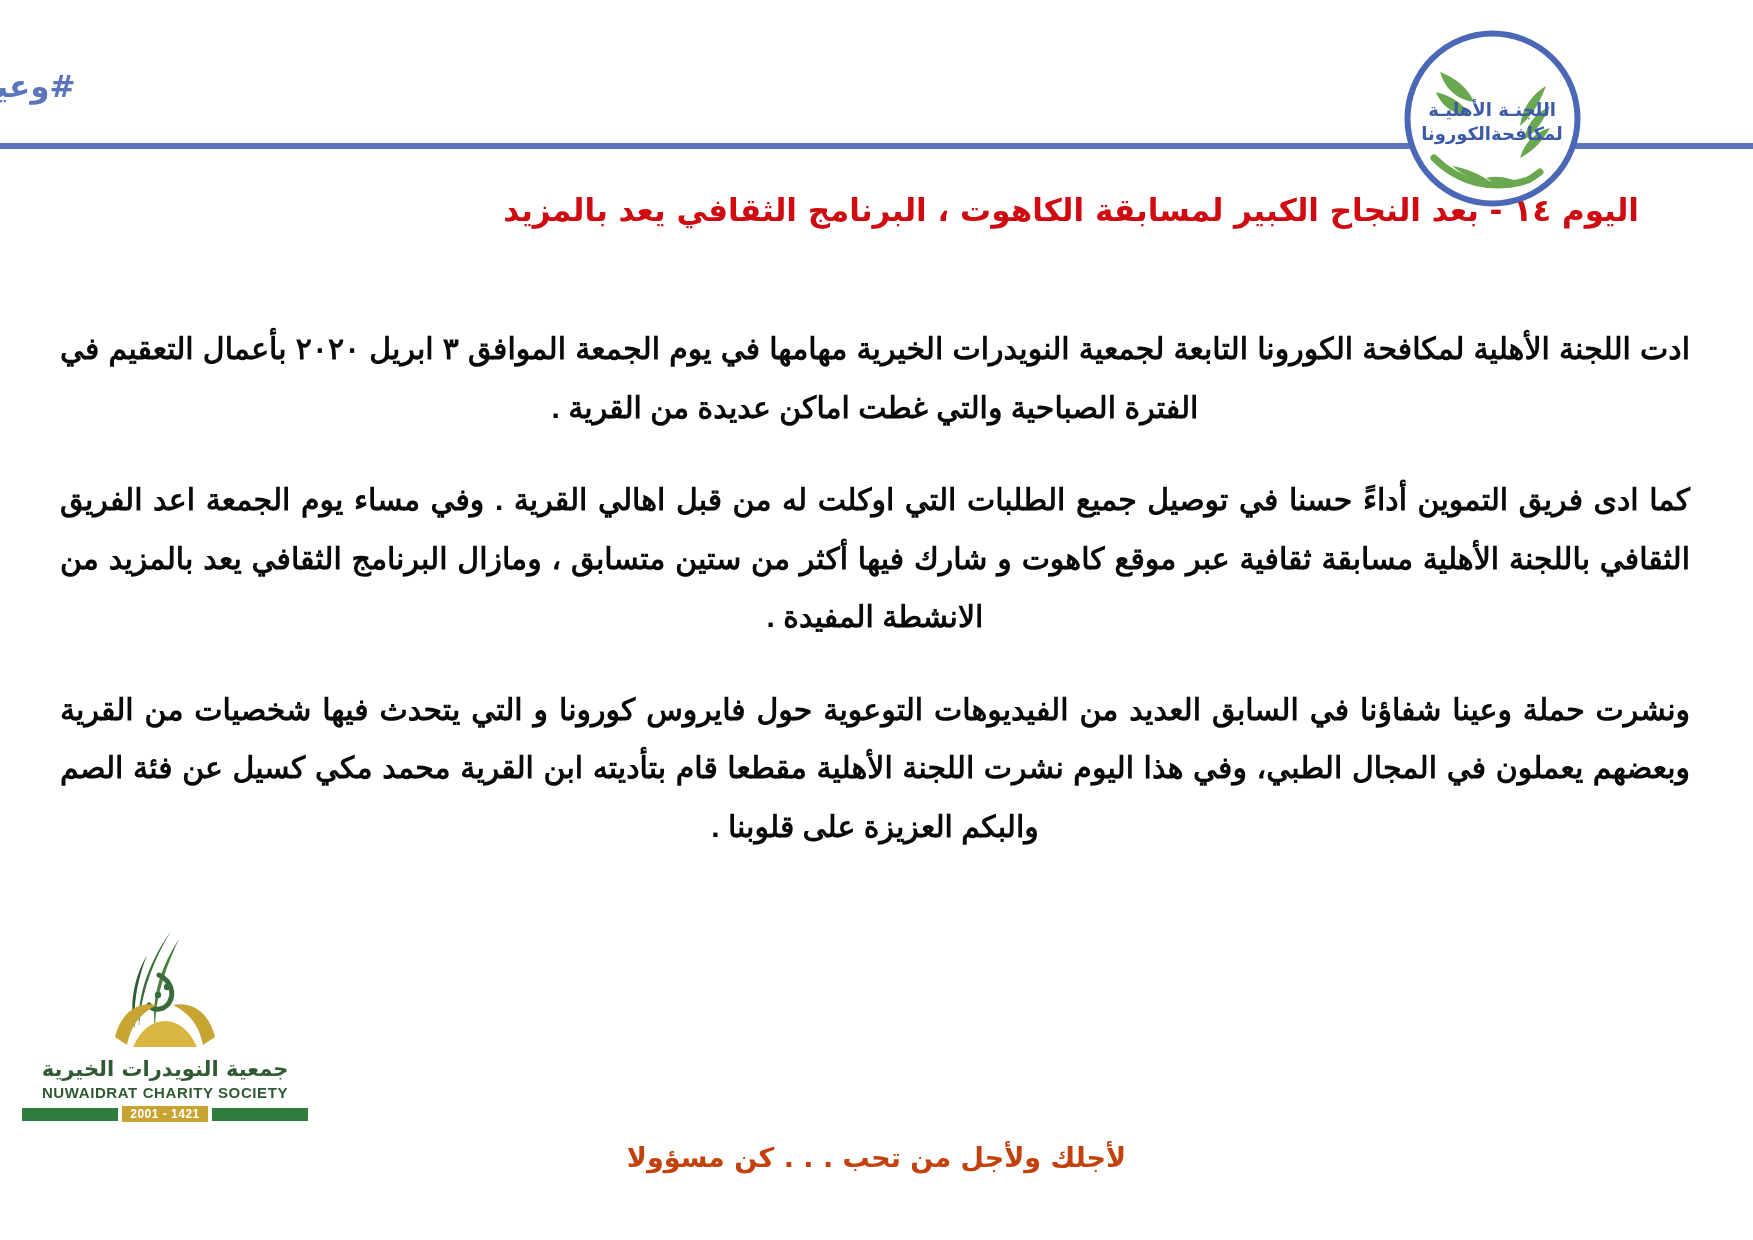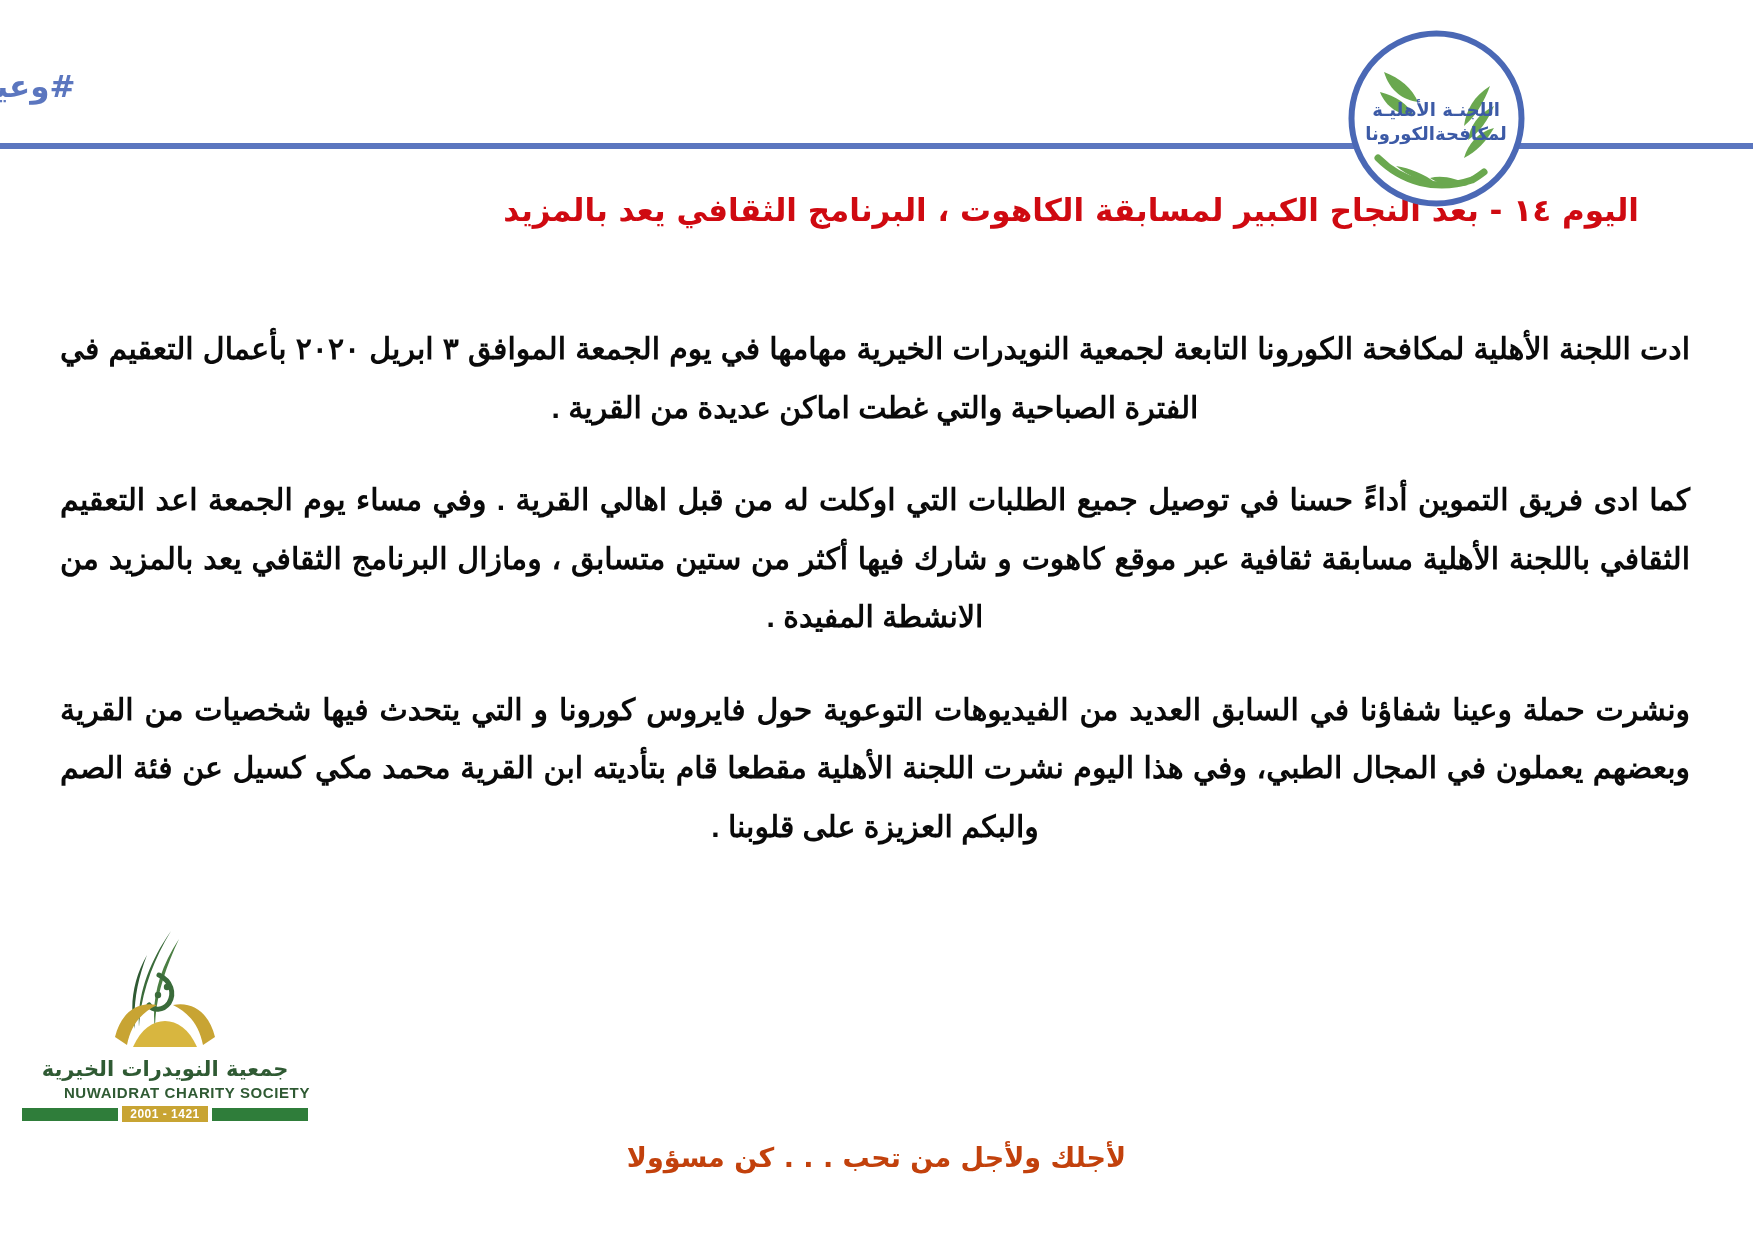--- a/index.html
+++ b/index.html
@@ -44,21 +44,21 @@
     left: 0;
     width: 1753px;
     height: 6px;
     background: #5b76bf;
   }
 
   
   .committee-logo {
     position: absolute;
     top: 26px;
-    left: 1344px;
+    left: 1400px;
     width: 185px;
     height: 185px;
     z-index: 5;
   }
   .committee-logo svg { display: block; }
 
   
   .doc-title {
     position: absolute;
     top: 190px;
@@ -118,21 +118,20 @@
     letter-spacing: 0px;
   }
   .charity-name-en {
     font-family: "Liberation Sans", sans-serif;
     font-size: 15px;
     font-weight: 700;
     color: #2f5a33;
     direction: ltr;
     letter-spacing: 0.6px;
     margin-top: 3px;
-    text-align: right;
   }
   .charity-years-wrap {
     margin-top: 5px;
     display: flex;
     align-items: center;
     justify-content: center;
     gap: 4px;
   }
   .charity-bar-green {
     width: 96px; height: 13px; background: #2f7d3a;
@@ -198,21 +197,21 @@
     </g>
     <text x="92" y="90" text-anchor="middle" font-family="DejaVu Sans, sans-serif" font-size="18" font-weight="bold" fill="#3c5aa6" direction="rtl">اللجنـة الأهليـة</text>
     <text x="92" y="114" text-anchor="middle" font-family="DejaVu Sans, sans-serif" font-size="18" font-weight="bold" fill="#3c5aa6" direction="rtl">لمكافحةالكورونا</text>
   </svg>
 </div>
 
 <div class="doc-title">اليوم ١٤ - بعد النجاح الكبير لمسابقة الكاهوت ، البرنامج الثقافي يعد بالمزيد</div>
 
 <div class="body-block">
   <p class="para">ادت اللجنة الأهلية لمكافحة الكورونا التابعة لجمعية النويدرات الخيرية مهامها في يوم الجمعة الموافق ٣ ابريل ٢٠٢٠ بأعمال التعقيم في الفترة الصباحية والتي غطت اماكن عديدة من القرية .</p>
-  <p class="para">كما ادى فريق التموين أداءً حسنا في توصيل جميع الطلبات التي اوكلت له من قبل اهالي القرية . وفي مساء يوم الجمعة اعد التعقيم الثقافي باللجنة الأهلية مسابقة ثقافية عبر موقع كاهوت و شارك فيها أكثر من ستين متسابق ، ومازال البرنامج الثقافي يعد بالمزيد من الانشطة المفيدة .</p>
+  <p class="para">كما ادى فريق التموين أداءً حسنا في توصيل جميع الطلبات التي اوكلت له من قبل اهالي القرية . وفي مساء يوم الجمعة اعد الفريق الثقافي باللجنة الأهلية مسابقة ثقافية عبر موقع كاهوت و شارك فيها أكثر من ستين متسابق ، ومازال البرنامج الثقافي يعد بالمزيد من الانشطة المفيدة .</p>
   <p class="para">ونشرت حملة وعينا شفاؤنا في السابق العديد من الفيديوهات التوعوية حول فايروس كورونا و التي يتحدث فيها شخصيات من القرية وبعضهم يعملون في المجال الطبي، وفي هذا اليوم نشرت اللجنة الأهلية مقطعا قام بتأديته ابن القرية محمد مكي كسيل عن فئة الصم والبكم العزيزة على قلوبنا .</p>
 </div>
 
 <div class="charity-logo">
   <svg class="charity-mark" width="180" height="130" viewBox="0 0 180 130" xmlns="http://www.w3.org/2000/svg">
 
     <path d="M96 6 C 78 36, 66 68, 64 102 C 62 74, 72 40, 96 6 Z" fill="#3a6b3a"></path>
     <path d="M104 14 C 90 44, 80 74, 80 104 C 76 76, 84 44, 104 14 Z" fill="#4b7f43"></path>
     <path d="M72 30 C 62 56, 58 80, 60 104 C 54 82, 58 54, 72 30 Z" fill="#2f5a33"></path>
 

